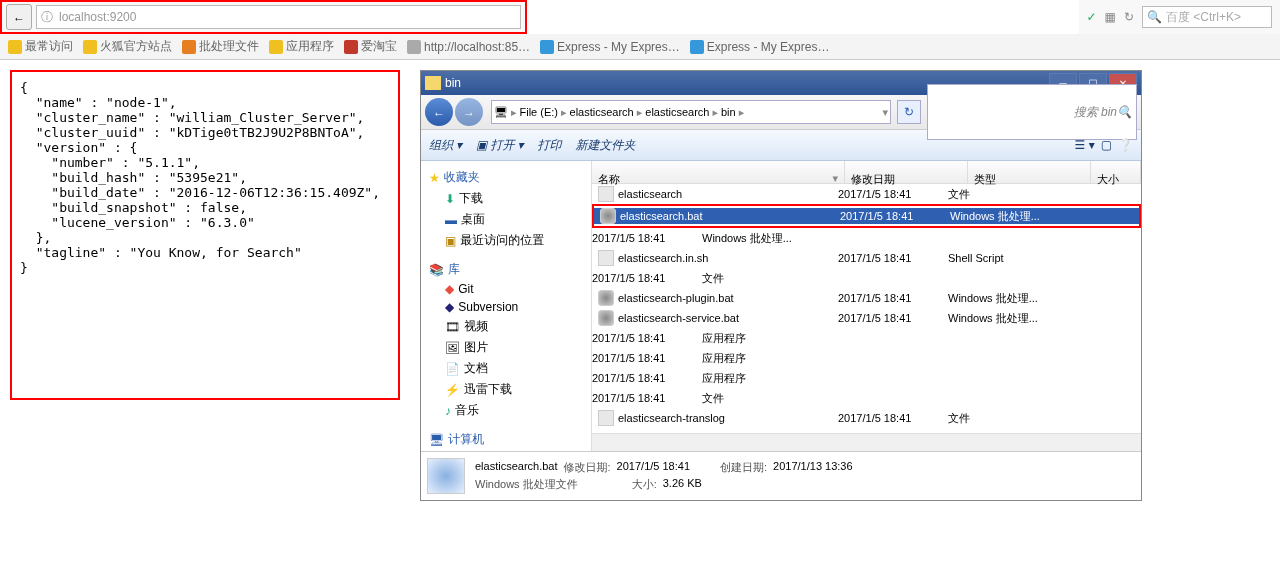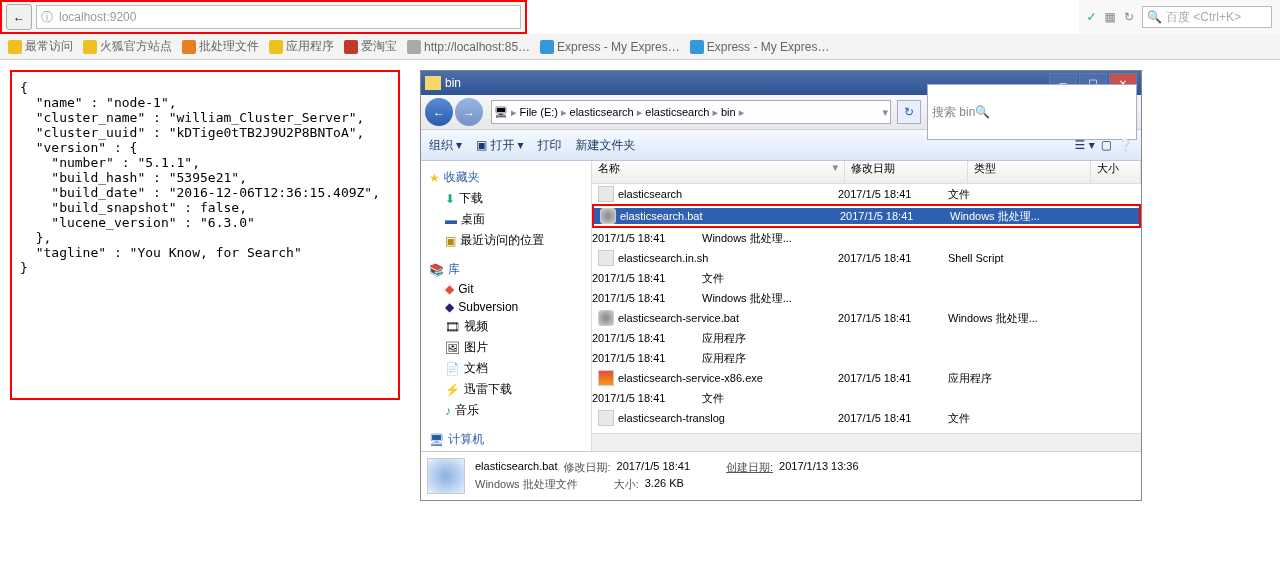--- a/index.html
+++ b/index.html
@@ -184,22 +184,23 @@
 }
 .ex-search {
   width: 200px;
   height: 22px;
   border: 1px solid #aac;
   background: #fff;
   display: flex;
   align-items: center;
   padding: 16px 4px;
   color: #888;
+  font-style: italic;
   margin-left: 6px;
-  justify-content: flex-start;
+  justify-content: flex-end;
 }
 .ex-toolbar {
   background: linear-gradient(#f5f9ff, #dce8f7);
   height: 30px;
   display: flex;
   align-items: center;
   padding: 0 8px;
   gap: 14px;
   border-bottom: 1px solid #b8c8dd;
   color: #1a3c6e;
@@ -239,21 +240,21 @@
   flex-direction: column;
 }
 .ex-headers {
   display: flex;
   background: linear-gradient(#fdfdfd, #eee);
   border-bottom: 1px solid #ddd;
   height: 22px;
 }
 .eh-col {
   border-right: 1px solid #ddd;
-  padding: 0 6px;
+  padding: 11px 6px;
   font-size: 11px;
 }
 .eh-name { width: 240px; }
 .eh-date { width: 110px; }
 .eh-type { width: 110px; }
 .eh-size { flex: 1; }
 .ex-rows {
   flex: 1;
   overflow-y: auto;
 }
@@ -302,21 +303,21 @@
 }
 .ex-status-icon {
   width: 36px;
   height: 34px;
   background: radial-gradient(#88b0e0, #e8f0ff);
   border: 1px solid #ccc;
 }
 .st-col { display: flex; flex-direction: column; gap: 2px; }
 .st-row { display: flex; gap: 6px; }
 .st-label { color: #555; }
-.toolbar-item { display:flex; align-items:center; gap:3px; }
+.toolbar-item { display:flex; align-items:center; gap:3px;font-style:italic; }
 </style>
 </head>
 <body>
 
 <div class="browser-chrome">
   <div class="url-wrap">
     <div class="url-bar-row">
       <div class="back-btn">←</div>
       <div class="url-bar">
         <span style="margin-right:6px;color:#999;">ⓘ</span>
@@ -529,44 +530,44 @@
                 <span>elasticsearch.in.sh</span>
               </div>
               <div class="er-date">2017/1/5 18:41</div>
               <div class="er-type">Shell Script</div>
             </div>
             <div class="ex-row">
               <div class="er-date">2017/1/5 18:41</div>
               <div class="er-type">文件</div>
             </div>
             <div class="ex-row">
+              <div class="er-name">
+                <span class="f-icon gear"></span>
+                <span>elasticsearch-plugin.bat</span>
+              </div>
               <div class="er-date">2017/1/5 18:41</div>
               <div class="er-type">Windows 批处理...</div>
             </div>
             <div class="ex-row">
               <div class="er-name">
                 <span class="f-icon gear"></span>
                 <span>elasticsearch-service.bat</span>
               </div>
               <div class="er-date">2017/1/5 18:41</div>
               <div class="er-type">Windows 批处理...</div>
             </div>
             <div class="ex-row">
               <div class="er-date">2017/1/5 18:41</div>
               <div class="er-type">应用程序</div>
             </div>
             <div class="ex-row">
               <div class="er-date">2017/1/5 18:41</div>
               <div class="er-type">应用程序</div>
             </div>
             <div class="ex-row">
-              <div class="er-name">
-                <span class="f-icon exe"></span>
-                <span>elasticsearch-service-x86.exe</span>
-              </div>
               <div class="er-date">2017/1/5 18:41</div>
               <div class="er-type">应用程序</div>
             </div>
             <div class="ex-row">
               <div class="er-date">2017/1/5 18:41</div>
               <div class="er-type">文件</div>
             </div>
             <div class="ex-row">
               <div class="er-name">
                 <span class="f-icon sh"></span>
@@ -579,24 +580,24 @@
         <div class="ex-scroll-h"></div>
       </div>
     </div>
     <div class="ex-status">
       <div class="ex-status-icon"></div>
       <div class="st-col">
         <div class="st-row">
           <span>elasticsearch.bat</span>
           <span class="st-label">修改日期:</span>
           <span>2017/1/5 18:41</span>
-          <span class="st-label" style="margin-left:30px;text-decoration:underline;">创建日期:</span>
+          <span class="st-label" style="margin-left:24px;">创建日期:</span>
           <span>2017/1/13 13:36</span>
         </div>
         <div class="st-row">
           <span class="st-label">Windows 批处理文件</span>
-          <span class="st-label" style="margin-left:30px;">大小:</span>
+          <span class="st-label" style="margin-left:48px;">大小:</span>
           <span>3.26 KB</span>
         </div>
       </div>
     </div>
   </div>
 </div>
 
 </body></html>

